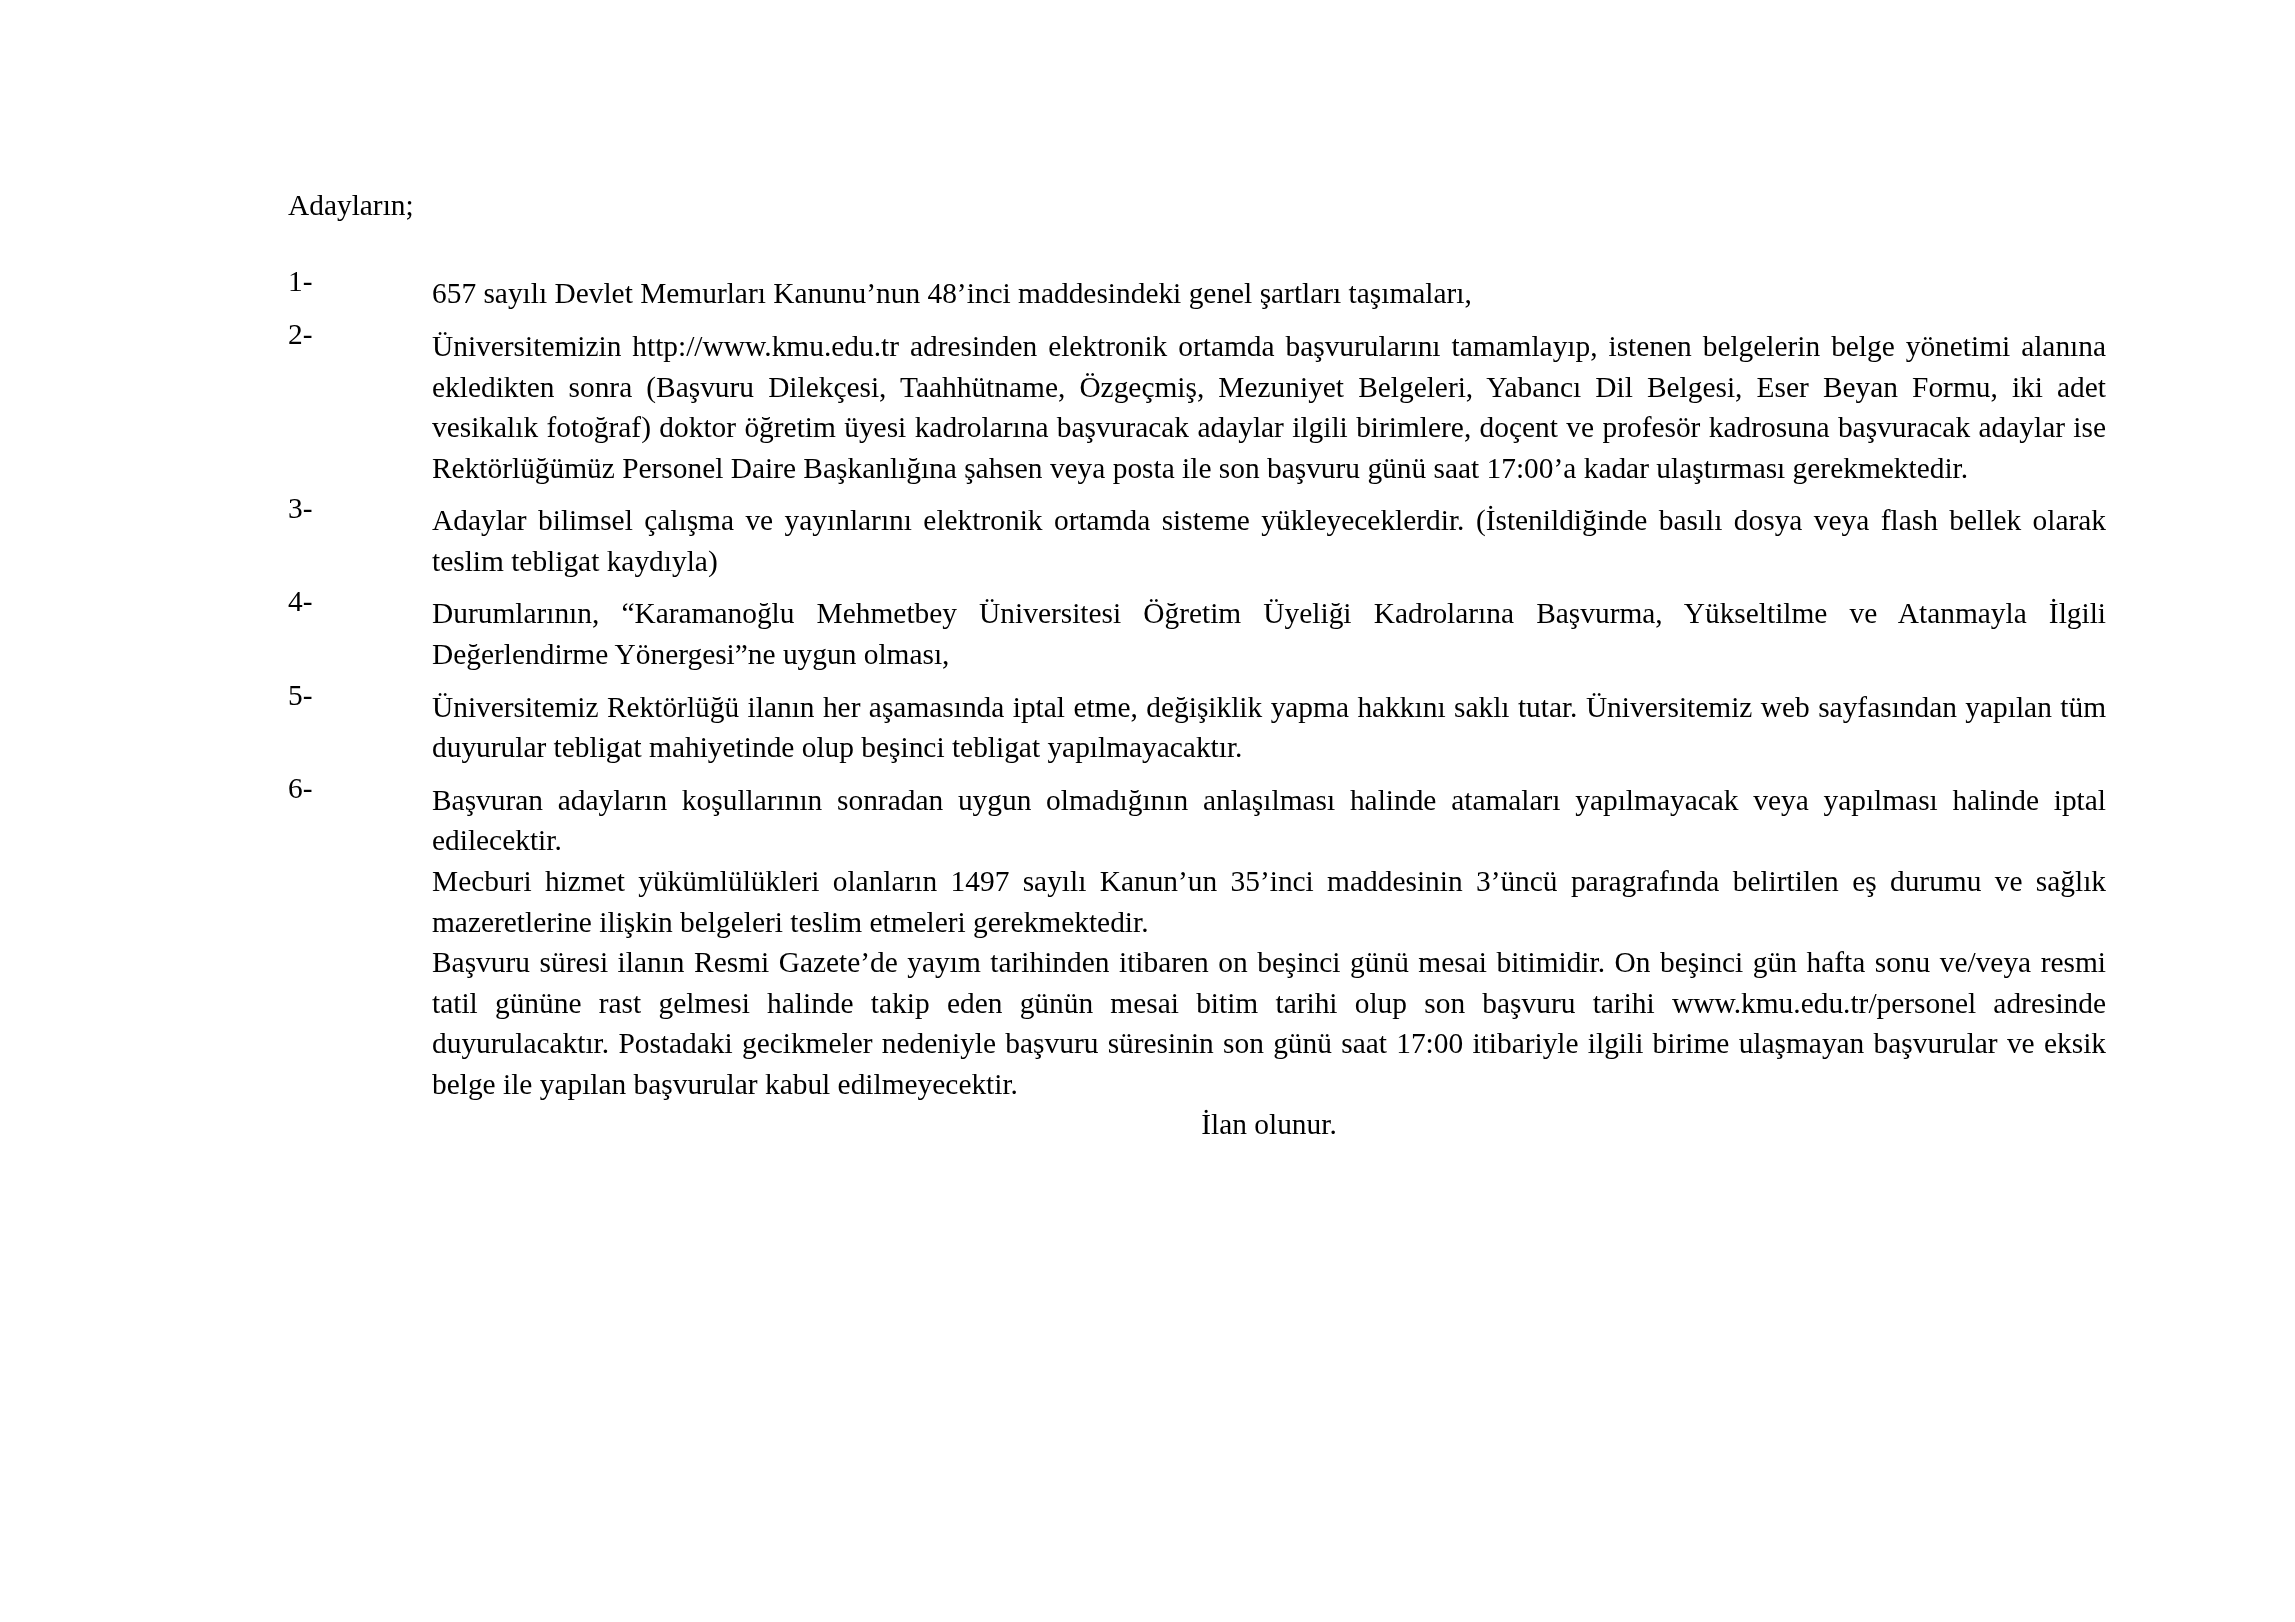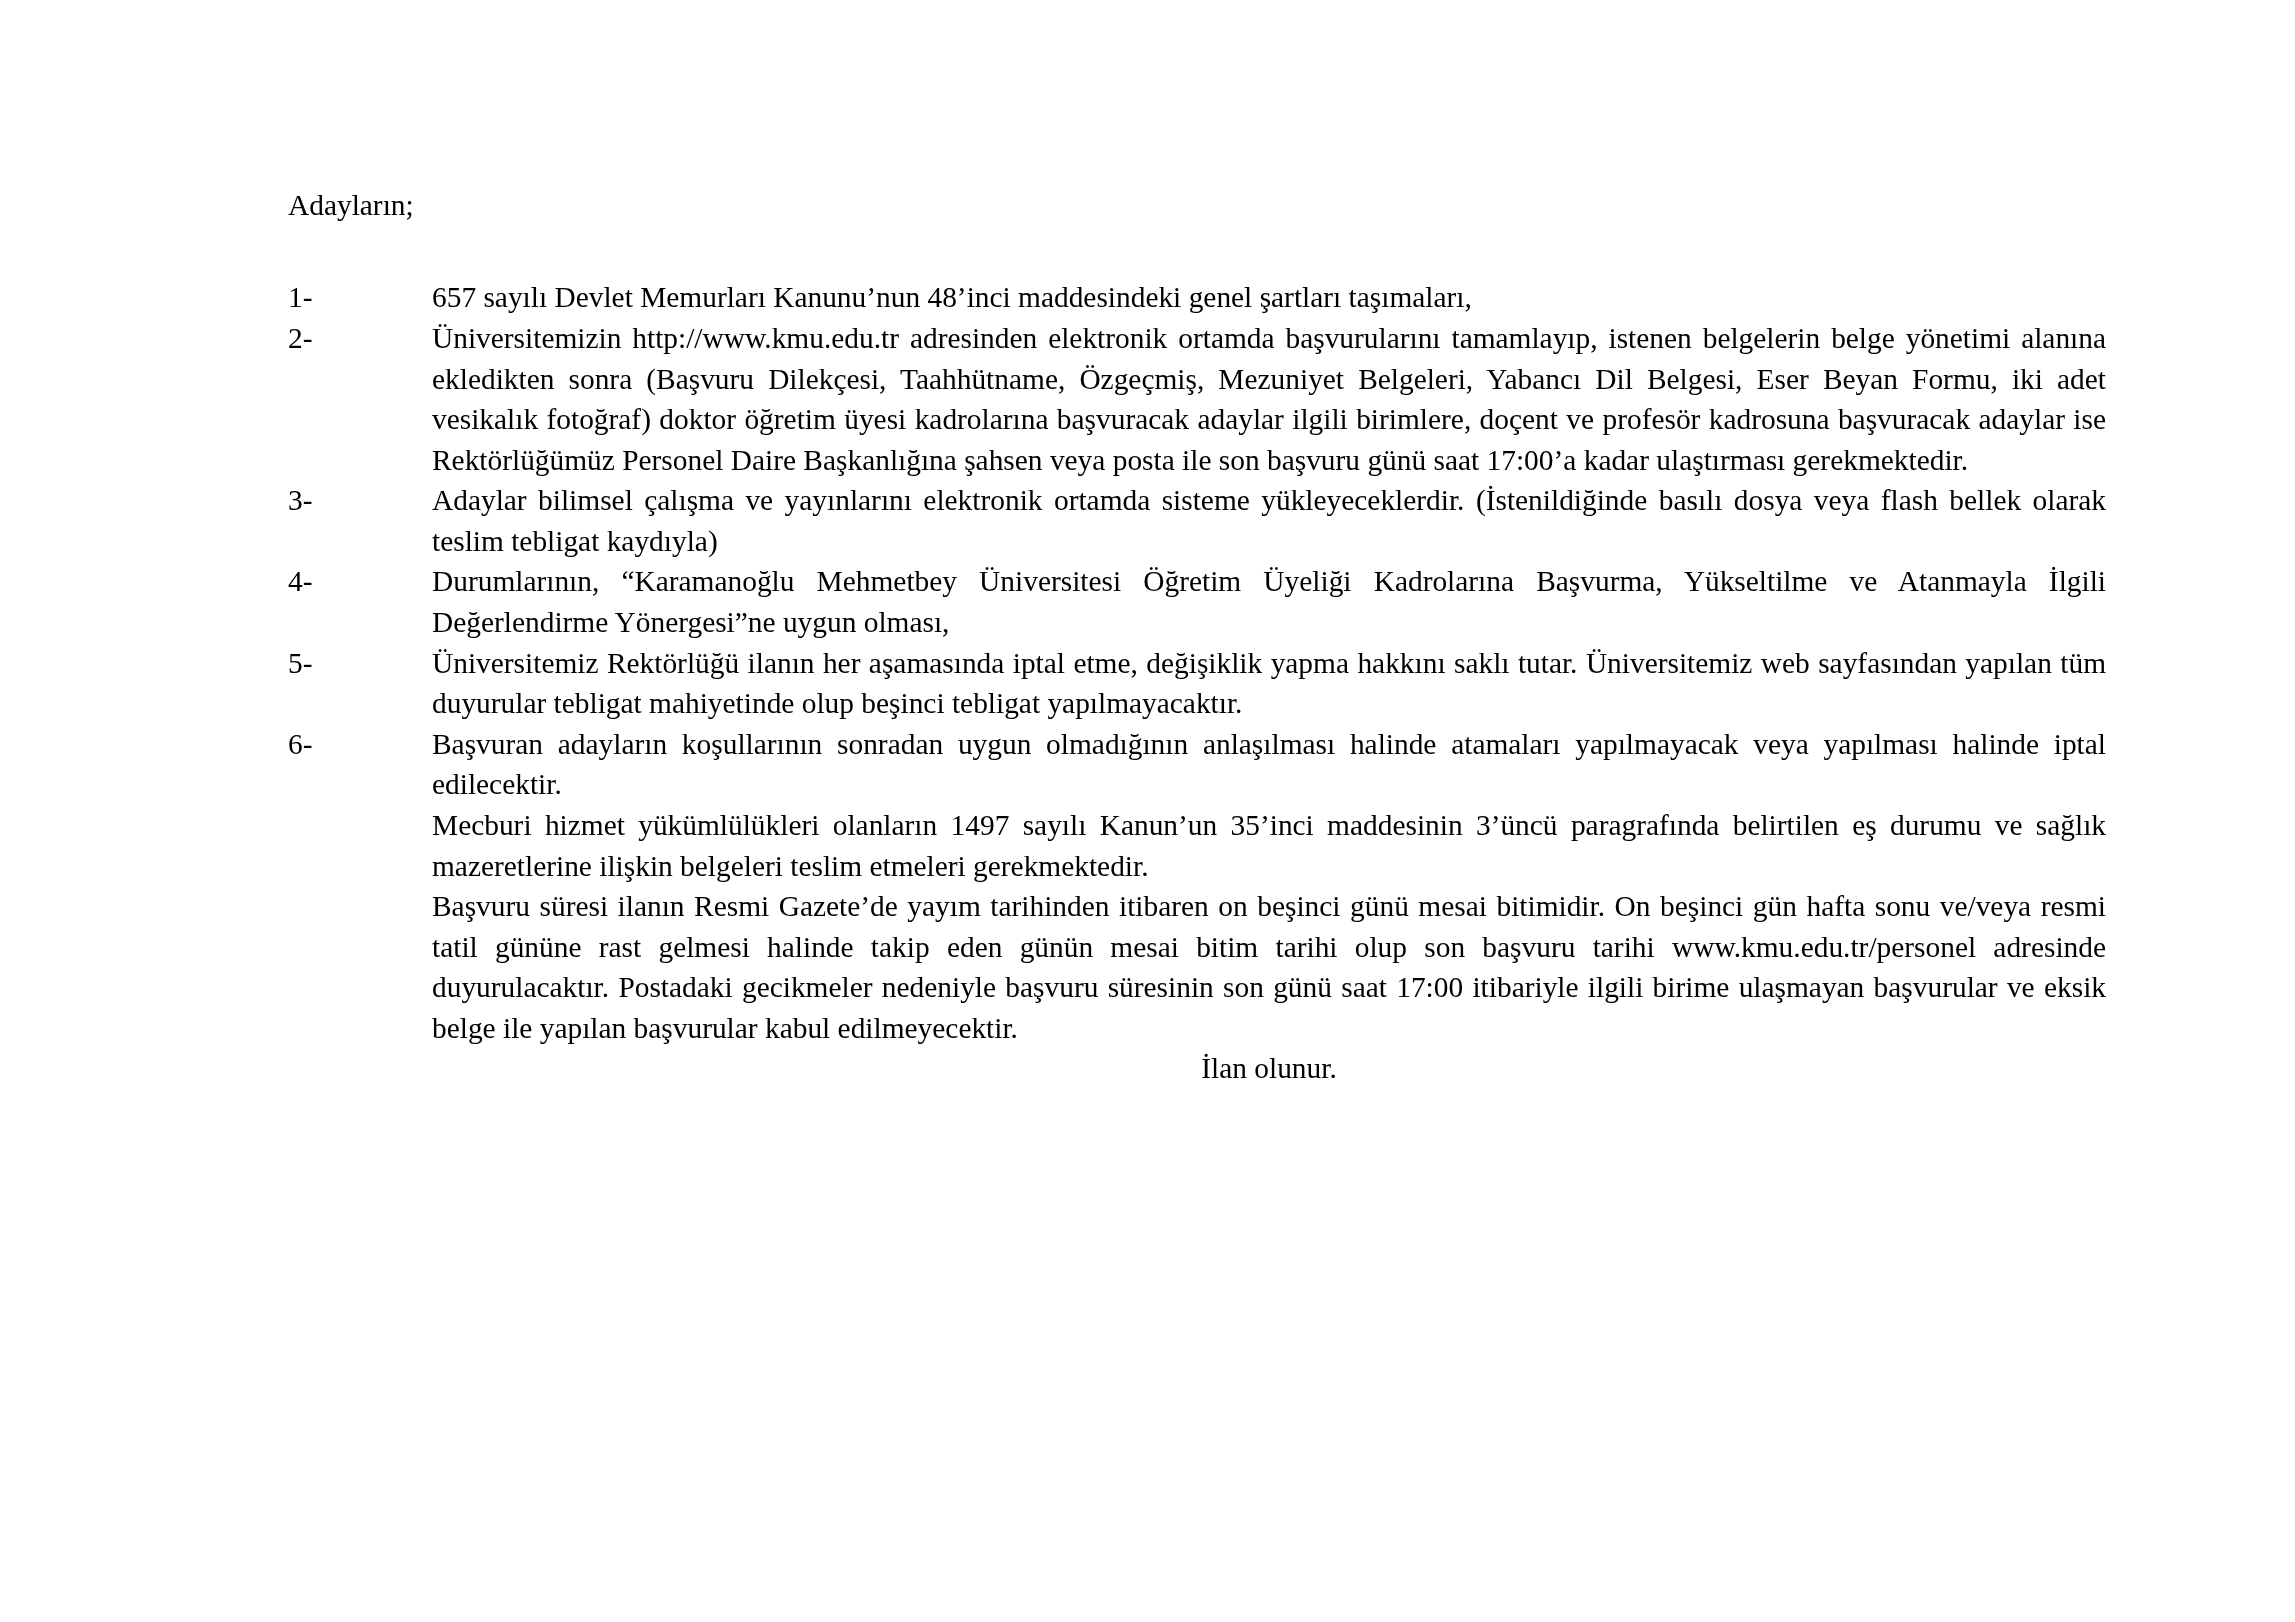--- a/index.html
+++ b/index.html
@@ -24,21 +24,21 @@
   .doc-body {
     position: absolute;
     left: 288px;
     top: 191px;
     width: 1818px;
   }
 
   .lead-line {
     font-size: 29.4px;
     line-height: 1.0;
-    margin: 0 0 16px 0;
+    margin: 0 0 0 0;
     text-align: left;
   }
 
   .spacer-after-lead {
     height: 41px;
   }
 
   
   .num-list {
     list-style: none;
@@ -61,20 +61,21 @@
     white-space: nowrap;
   }
 
   .num-text {
     flex: 1 1 auto;
     font-size: 29.4px;
     line-height: 1.38;
     text-align: justify;
     text-justify: inter-word;
     hyphens: none;
+    margin-top: 12px;
   }
 
   
   .tail-block {
     margin-left: 144px;
     width: calc(100% - 144px);
   }
 
   .tail-para {
     font-size: 29.4px;

